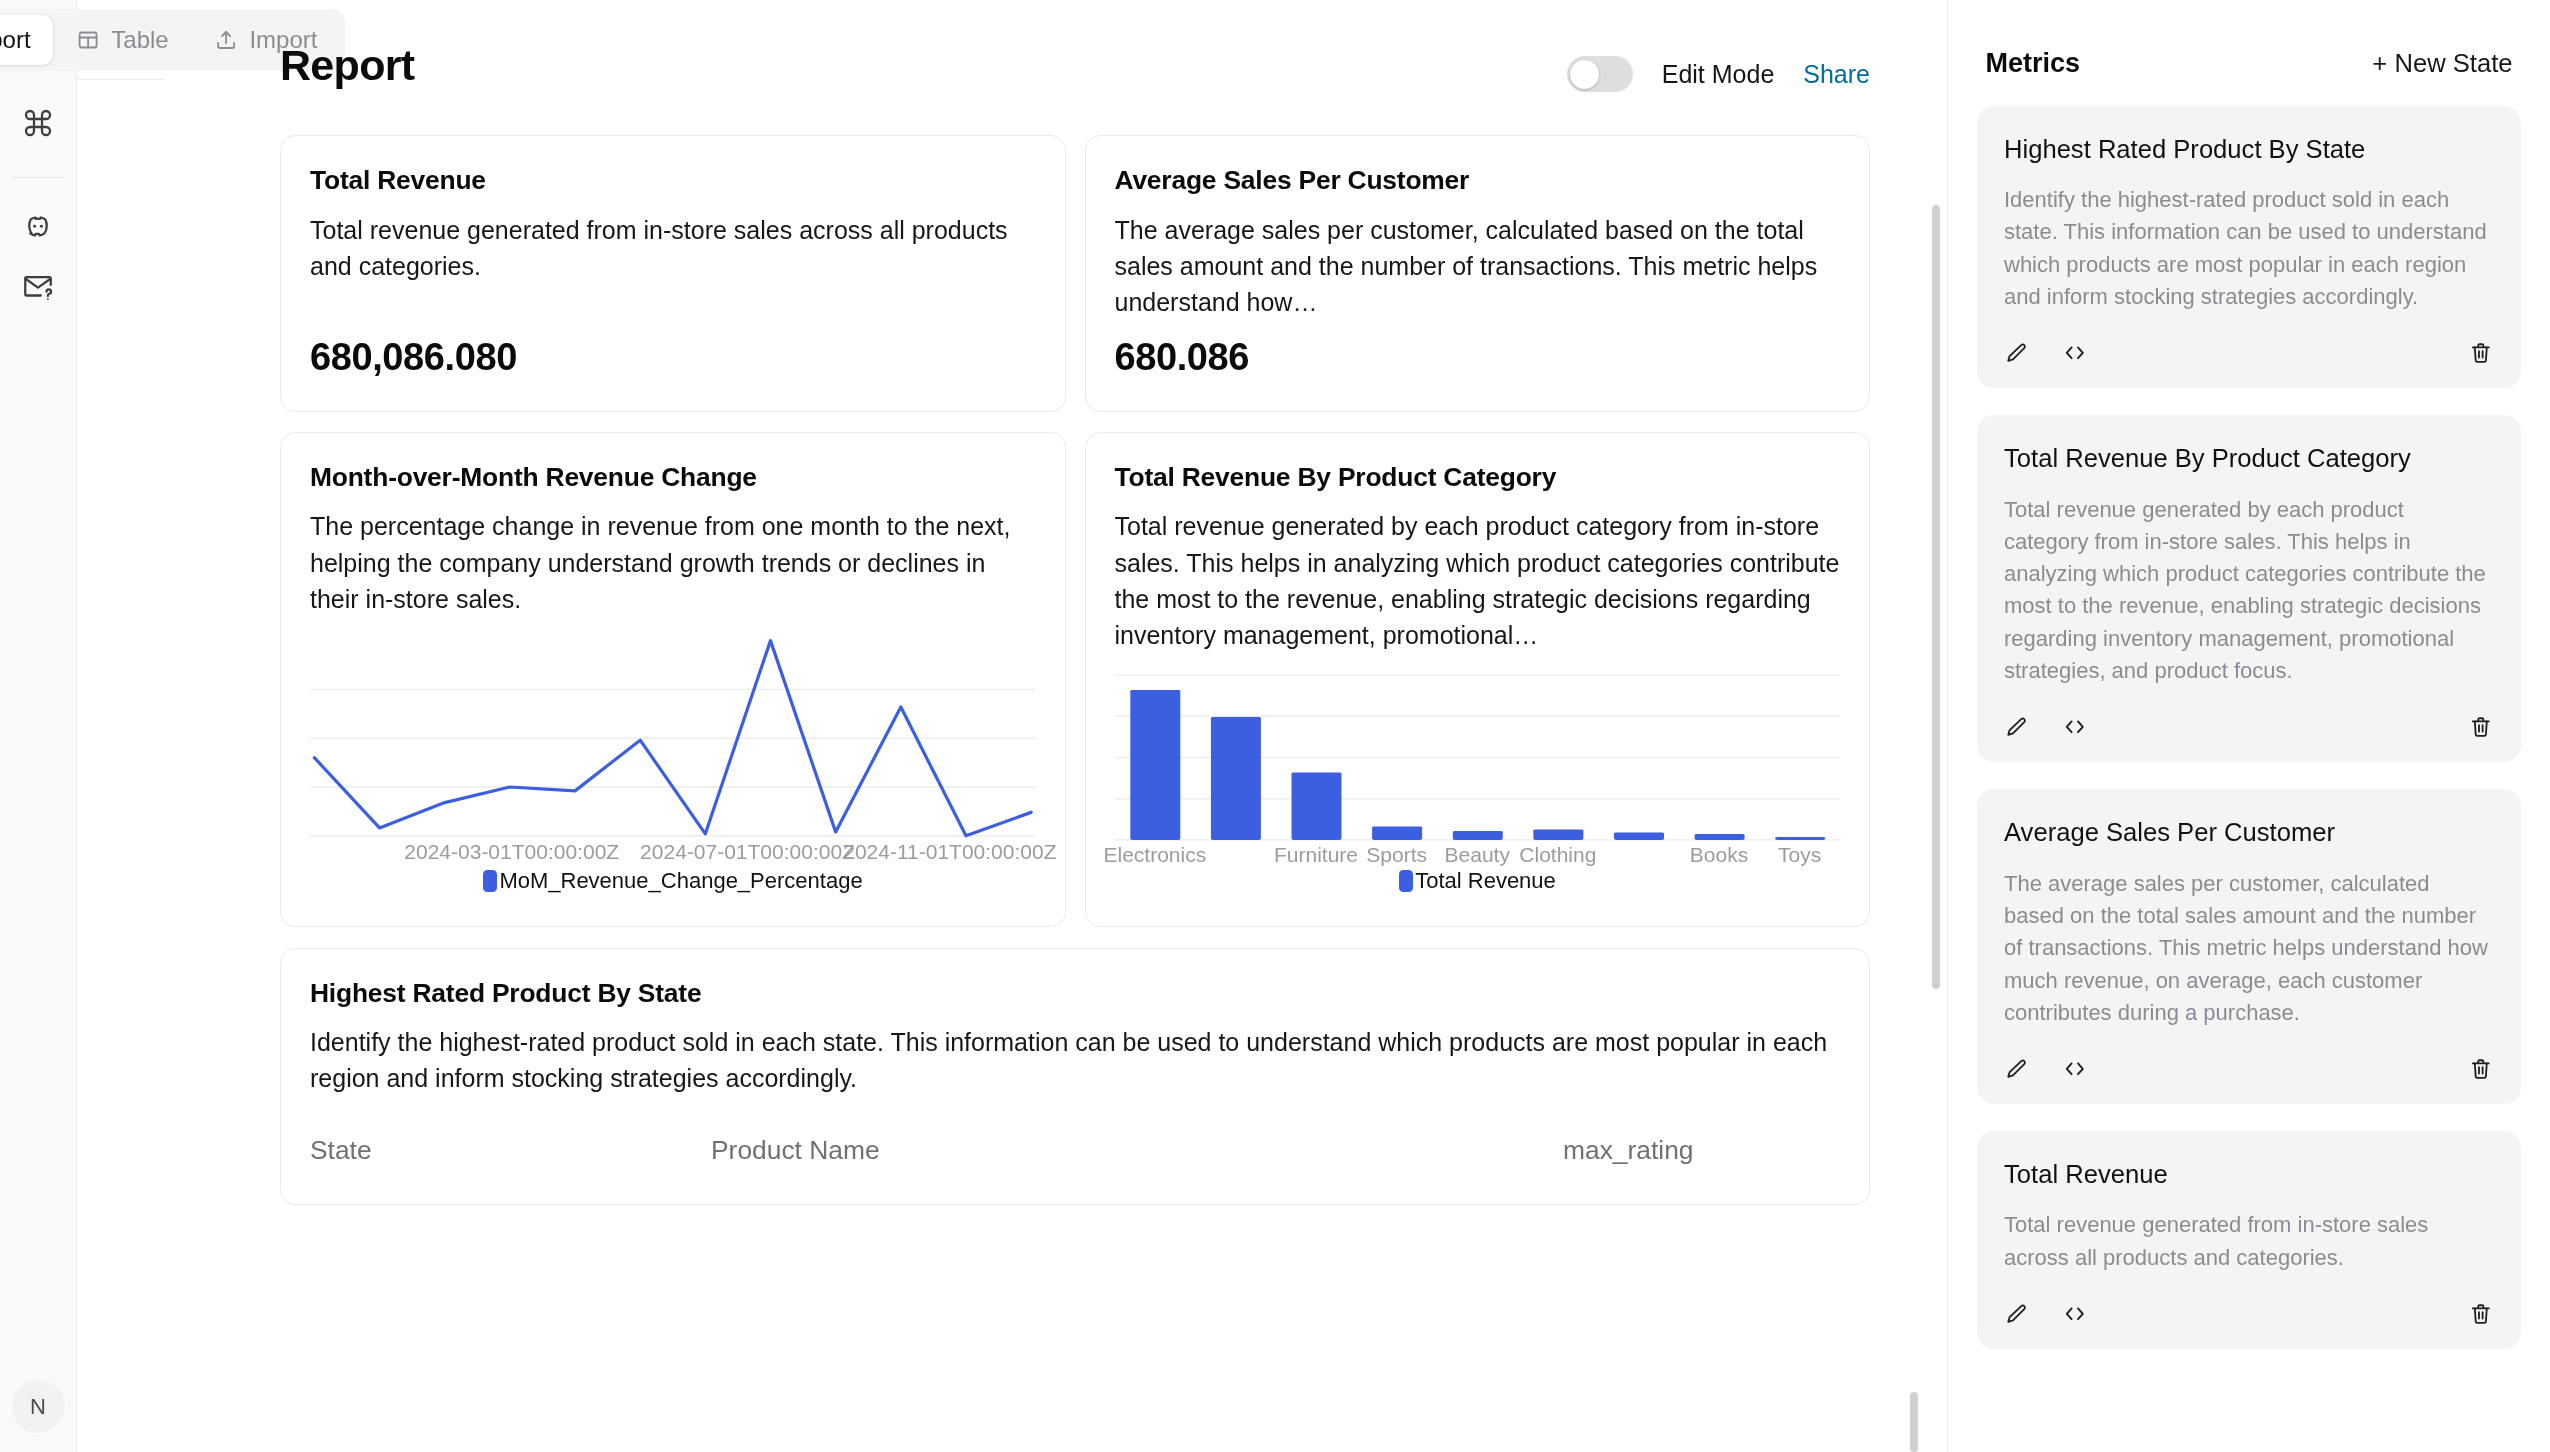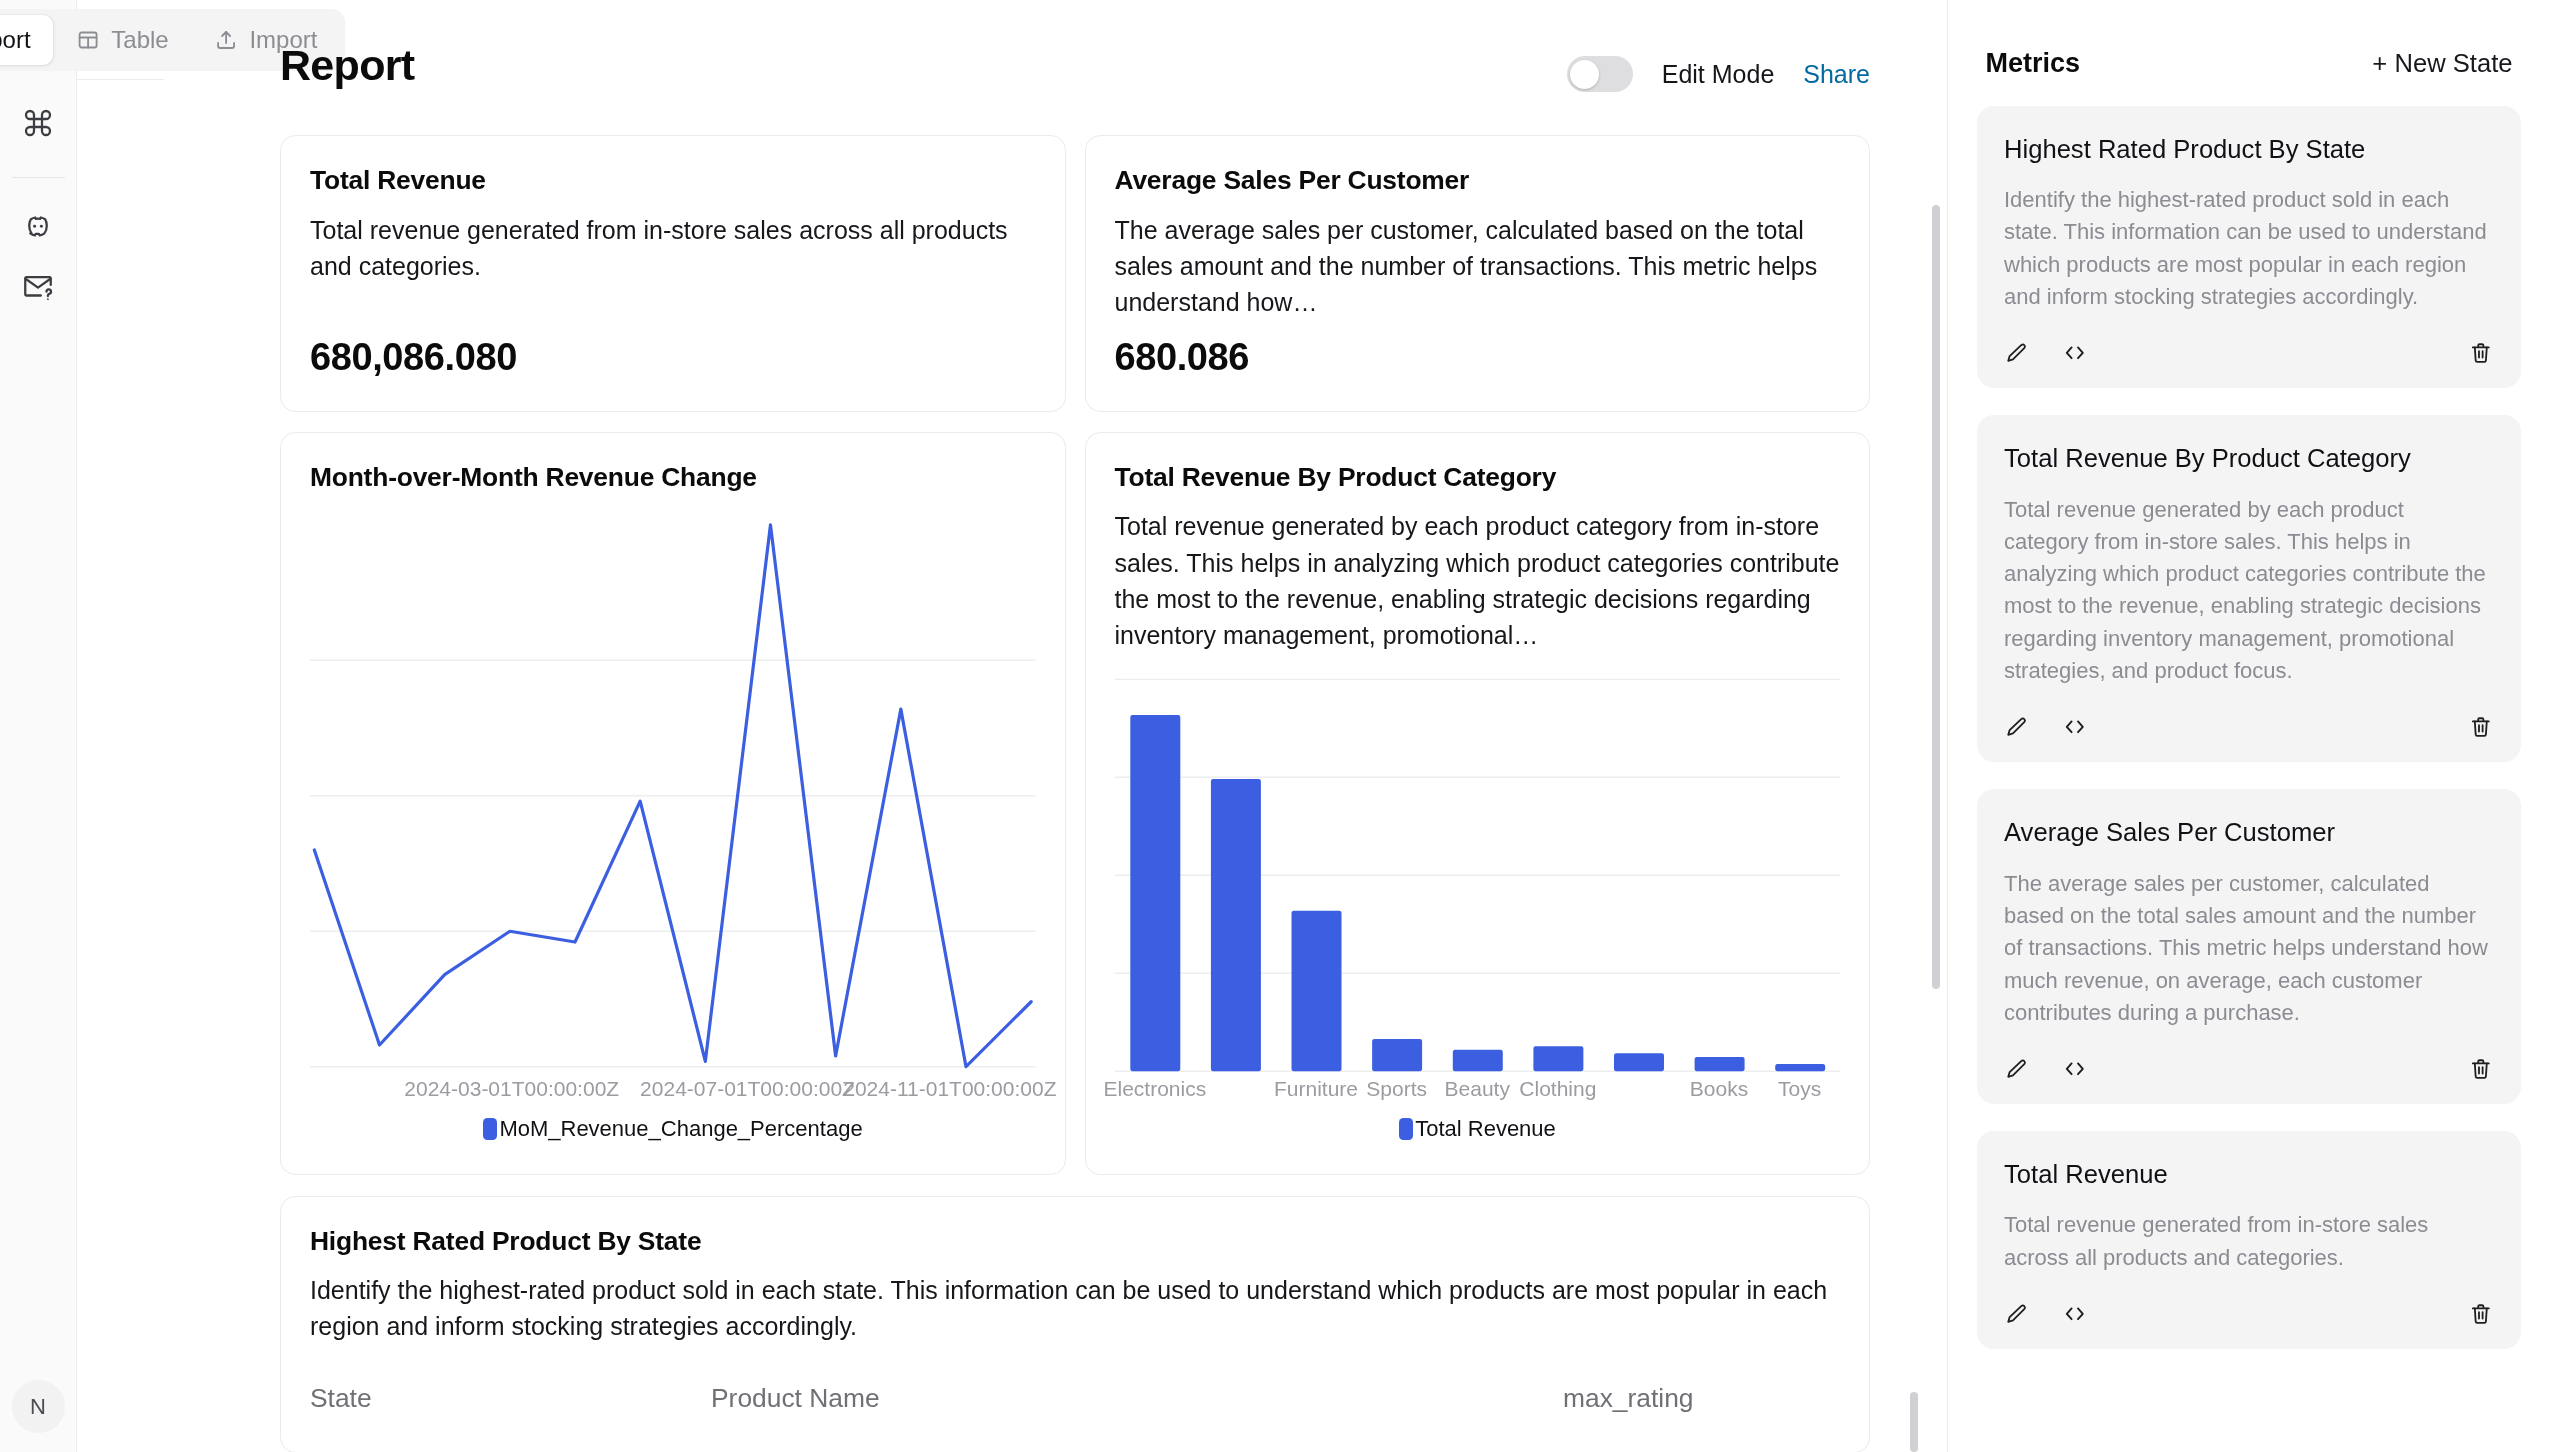--- a/index.html
+++ b/index.html
@@ -105,21 +105,21 @@
     background: #fff; border: 0.9px solid #eaeaec; border-radius: 15.3px;
     padding: 29px 29px 32px;
   }
   .kpi-card { flex: 1 1 0; min-width: 0; min-height: 205px;
     display: flex; flex-direction: column; }
   .card-title { font-size: 26.4px; font-weight: 700; letter-spacing: -0.2px; }
   .card-desc { font-size: 25px; line-height: 1.45; color: #16171b; margin-top: 15.3px; }
   .kpi-value { font-size: 38px; font-weight: 700; margin-top: auto; padding-top: 15.3px; letter-spacing: -0.4px; }
 
   .chart-row { display: flex; gap: 19px; margin-top: 20.5px; }
-  .chart-card { flex: 1 1 0; min-width: 0; height: 743px; display: flex; flex-direction: column; }
+  .chart-card { flex: 1 1 0; min-width: 0; height: 495px; display: flex; flex-direction: column; }
 
   .plot-wrap { flex: 1 1 auto; position: relative; margin-top: 19px; min-height: 0; }
   .plot { position: relative; width: 100%; height: 100%; }
   .plot svg { display: block; width: 100%; height: 100%; }
 
   .xlabels { display: flex; font-size: 21px; color: #9a9ca1; margin-top: 0; position: relative; height: 29px; }
   .xlabels span { position: absolute; white-space: nowrap; }
 
   .legend { display: flex; align-items: center; justify-content: center; gap: 2px; margin-top: 10px; }
   .legend-swatch { width: 14.5px; height: 22px; border-radius: 4.3px; background: #3b5fe0; }
@@ -265,20 +265,21 @@
             <div class="card-title">Average Sales Per Customer</div>
             <div class="card-desc">The average sales per customer, calculated based on the total sales amount and the number of transactions. This metric helps understand how…</div>
             <div class="kpi-value">680.086</div>
           </div>
         </div>
 
         <div class="chart-row">
 
           <div class="card chart-card">
             <div class="card-title">Month-over-Month Revenue Change</div>
+            <div class="card-desc">The percentage change in revenue from one month to the next, helping the company understand growth trends or declines in their in-store sales.</div>
             <div class="plot-wrap">
               <div class="plot">
                 <svg id="line-svg" viewBox="0 0 1000 440" preserveAspectRatio="none">
                     <line x1="0" y1="432.0" x2="1000" y2="432.0" stroke="#eceded" stroke-width="1.4" vector-effect="non-scaling-stroke"></line>
                     <line x1="0" y1="326.5" x2="1000" y2="326.5" stroke="#eceded" stroke-width="1.4" vector-effect="non-scaling-stroke"></line>
                     <line x1="0" y1="221.0" x2="1000" y2="221.0" stroke="#eceded" stroke-width="1.4" vector-effect="non-scaling-stroke"></line>
                     <line x1="0" y1="115.5" x2="1000" y2="115.5" stroke="#eceded" stroke-width="1.4" vector-effect="non-scaling-stroke"></line>
                     <polyline points="6.0,263.2 95.8,415.1 185.6,360.3 275.5,326.5 365.3,334.9 455.1,225.2 544.9,427.8 634.7,10.0 724.5,423.6 814.4,153.5 904.2,432.0 994.0,381.4" fill="none" stroke="#3b5fe0" stroke-width="3.2" stroke-linejoin="round" stroke-linecap="round" vector-effect="non-scaling-stroke"></polyline>
                   </svg>
               </div>

